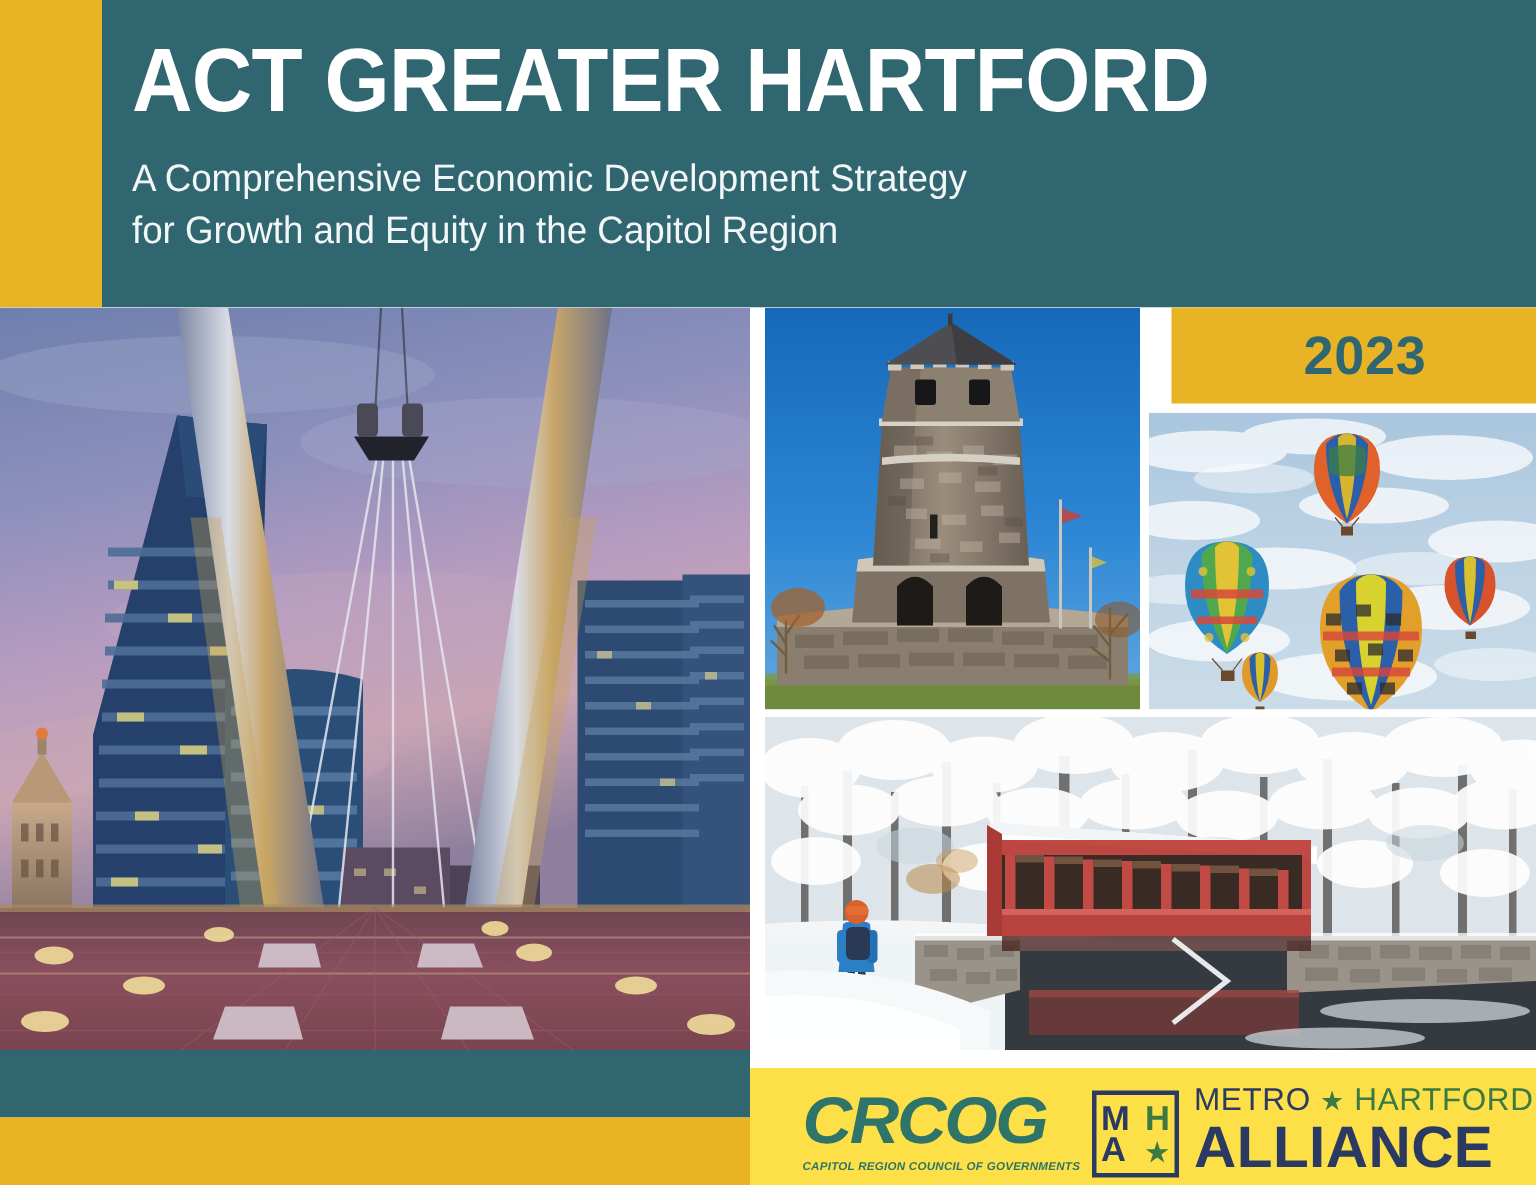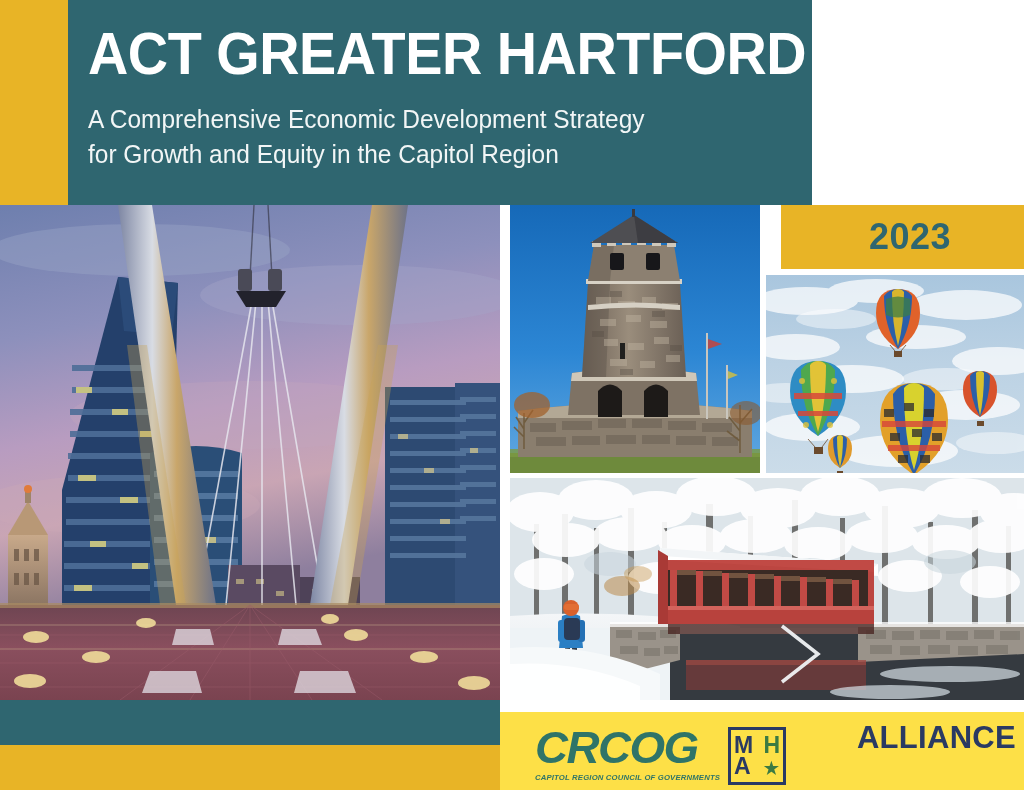--- a/index.html
+++ b/index.html
@@ -4,21 +4,21 @@
 <style>
   * { margin:0; padding:0; box-sizing:border-box; }
   body {
     width:1024px; height:790px; overflow:hidden;
     font-family:"Liberation Sans", sans-serif;
     background:#ffffff; position:relative;
   }
   .page { position:relative; width:1024px; height:790px; background:#fff; }
 
   
-  .header { position:absolute; left:0; top:0; width:812px; height:205px; background:#2F6670; }
+  .header { position:absolute; left:0; top:0; width:1024px; height:205px; background:#2F6670; }
   .header-accent { position:absolute; left:0; top:0; width:68px; height:205px; background:#E8B426; }
   .header-text { position:absolute; left:88px; top:0; width:900px; height:205px; }
   .cover-title {
     color:#ffffff; font-size:60px; font-weight:bold; letter-spacing:-0.5px;
     line-height:1; padding-top:24px; white-space:nowrap;
     transform:scaleX(0.93); transform-origin:left center;
   }
   .cover-subtitle {
     color:#F2F6F6; font-size:25.5px; font-weight:normal; line-height:1.38;
     padding-top:18px; transform:scaleX(0.96); transform-origin:left center;
@@ -79,21 +79,21 @@
   .mha-m { left:0;    top:1px;  color:#2A3A63; }
   .mha-h { right:0;   top:1px;  color:#3C7A42; }
   .mha-a { left:0;    bottom:1px; color:#2A3A63; }
   .mha-star { right:1px; bottom:2px; color:#3C7A42; font-size:17px; line-height:1; }
 
   .mha-text { position:absolute; left:68px; top:0; width:220px; }
   .mha-line1 { font-size:21px; font-weight:normal; letter-spacing:0.4px; line-height:1.12; white-space:nowrap; }
   .mha-metro { color:#2A3A63; }
   .mha-star2 { color:#3C7A42; font-size:18px; }
   .mha-hartford { color:#3C7A42; }
-  .mha-line2 { color:#2A3A63; font-size:31px; font-weight:bold; letter-spacing:0.3px; line-height:1.05; white-space:nowrap;text-align:right; }
+  .mha-line2 { color:#2A3A63; font-size:39px; font-weight:bold; letter-spacing:0.3px; line-height:1.05; white-space:nowrap; }
 </style>
 </head>
 <body>
 
 <div class="page">
 
   <div class="header">
     <div class="header-accent"></div>
     <div class="header-text">
       <div class="cover-title">ACT GREATER HARTFORD</div>
@@ -681,20 +681,25 @@
         <div class="mha-box">
           <div class="mha-frame"></div>
           <div class="mha-inner">
             <span class="mha-cell mha-m">M</span>
             <span class="mha-cell mha-h">H</span>
             <span class="mha-cell mha-a">A</span>
             <span class="mha-cell mha-star">★</span>
           </div>
         </div>
         <div class="mha-text">
+          <div class="mha-line1">
+            <span class="mha-metro">METRO</span>
+            <span class="mha-star2">★</span>
+            <span class="mha-hartford">HARTFORD</span>
+          </div>
           <div class="mha-line2">ALLIANCE</div>
         </div>
       </div>
 
     </div>
   </div>
 
 </div>
 
 </body></html>

